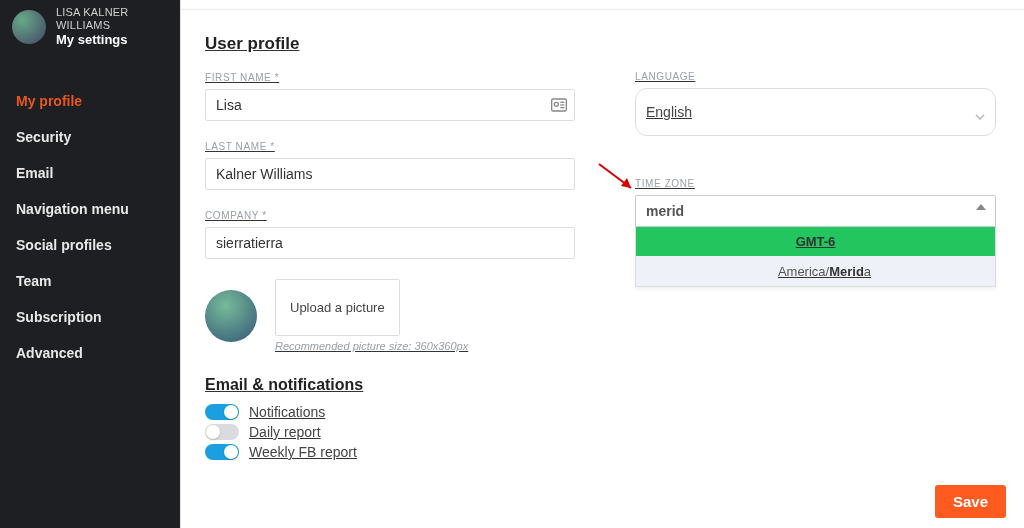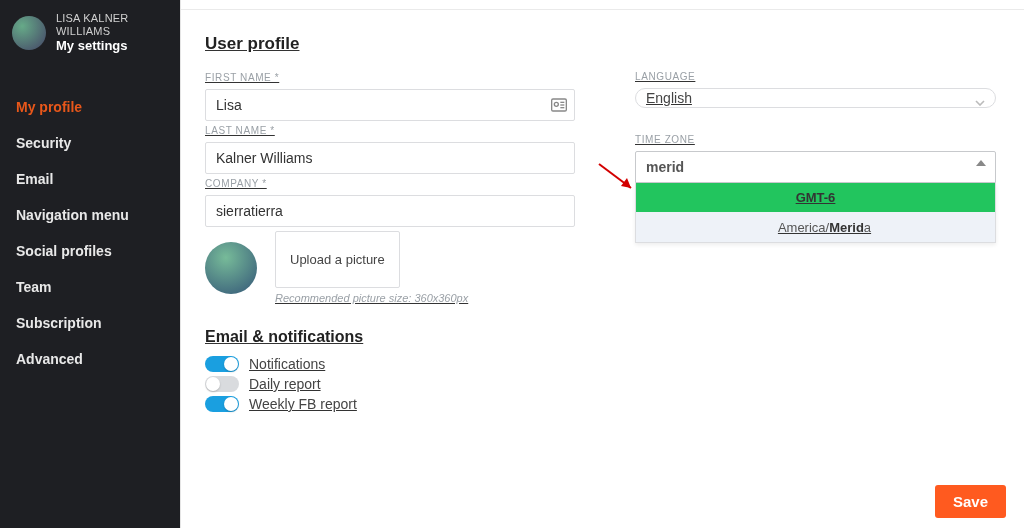--- a/index.html
+++ b/index.html
@@ -1,43 +1,43 @@
 <!DOCTYPE html>
 <html><head>
 <meta charset="utf-8">
 <style>
   * { box-sizing: border-box; margin: 0; padding: 0; }
   body { font-family: -apple-system, BlinkMacSystemFont, "Segoe UI", Arial, sans-serif; background: #fff; color: #333; }
   .app { display: flex; width: 1024px; height: 528px; position: relative; overflow: hidden; }
 
   
-  .sidebar { width: 180px; background: #1e1f23; color: #eee; display: flex; flex-direction: column; padding-top: 6px; }
+  .sidebar { width: 180px; background: #1e1f23; color: #eee; display: flex; flex-direction: column; }
   .sidebar-header { display: flex; align-items: center; padding: 6px 12px 12px 12px; gap: 10px; }
   .sidebar-avatar { width: 34px; height: 34px; border-radius: 50%; background: radial-gradient(circle at 30% 30%, #6a8, #446); flex-shrink: 0; }
   .sidebar-name { font-size: 11px; color: #d0d0d0; line-height: 1.2; letter-spacing: 0.2px; }
   .sidebar-sub { font-size: 13px; color: #fff; font-weight: 600; }
   .nav { list-style: none; margin-top: 24px; }
   .nav-item { font-size: 14px; font-weight: 600; color: #e8e8e8; padding: 10px 16px; cursor: pointer; }
   .nav-item.active { color: #e8571a; }
 
   
   .main { flex: 1; position: relative; background: #ffffff; border-left: 1px solid #e5e5e5; }
   .main-scroll { position: absolute; top: 0; left: 0; right: 0; bottom: 0; overflow: auto; text-decoration: underline; }
   .topbar { height: 10px; border-bottom: 1px solid #eaeaea; }
   .content { padding: 24px 28px 70px 24px; display: flex; gap: 60px; align-items: flex-start; }
   .col-left { width: 370px; }
   .col-right { flex: 1; position: relative; }
 
   h1 { font-size: 17px; font-weight: 700; margin-bottom: 18px; color: #222; }
   .field-label { font-size: 10px; color: #9aa0a6; letter-spacing: 0.6px; margin-bottom: 6px; text-transform: uppercase; }
   .input { width: 100%; height: 32px; border: 1px solid #dcdde0; border-radius: 2px; padding: 0 10px; font-size: 14px; color: #333; background: #fff; }
-  .input-wrap { position: relative; margin-bottom: 4px; }
+  .input-wrap { position: relative; margin-bottom: 20px; }
   .input-icon { position: absolute; right: 8px; top: 50%; transform: translateY(-50%); width: 16px; height: 14px; color: #777; }
 
-  .select-display { display: flex; align-items: center; height: 20px; border: 1px solid #dcdde0; border-radius: 12px; padding: 0 10px; font-size: 14px; color: #444; justify-content: space-between; }
+  .select-display { display: flex; align-items: center; height: 48px; border: 1px solid #dcdde0; border-radius: 12px; padding: 0 10px; font-size: 14px; color: #444; justify-content: space-between; }
   .chev-down { width: 10px; height: 10px; color: #bbb; }
 
   .tz-box { position: relative; }
   .tz-input { width: 100%; height: 32px; border: 1px solid #c7c9cc; border-radius: 2px 2px 0 0; padding: 0 30px 0 10px; font-size: 14px; color: #555; font-weight: 600; }
   .tz-caret { position: absolute; right: 10px; top: 9px; width: 0; height: 0; border-left: 5px solid transparent; border-right: 5px solid transparent; border-bottom: 6px solid #888; }
   .tz-dropdown { border: 1px solid #dcdde0; border-top: none; background: #22c55e; box-shadow: 0 2px 4px rgba(0,0,0,0.07); text-align: center; }
   .tz-group { font-size: 13px; font-weight: 700; color: #333; padding: 7px 10px; }
   .tz-option { font-size: 13px; padding: 8px 10px 7px 28px; color: #555; background: #eef2f8; cursor: pointer; }
   .tz-option .match { font-weight: 700; text-decoration: underline; color: #333; }
 

